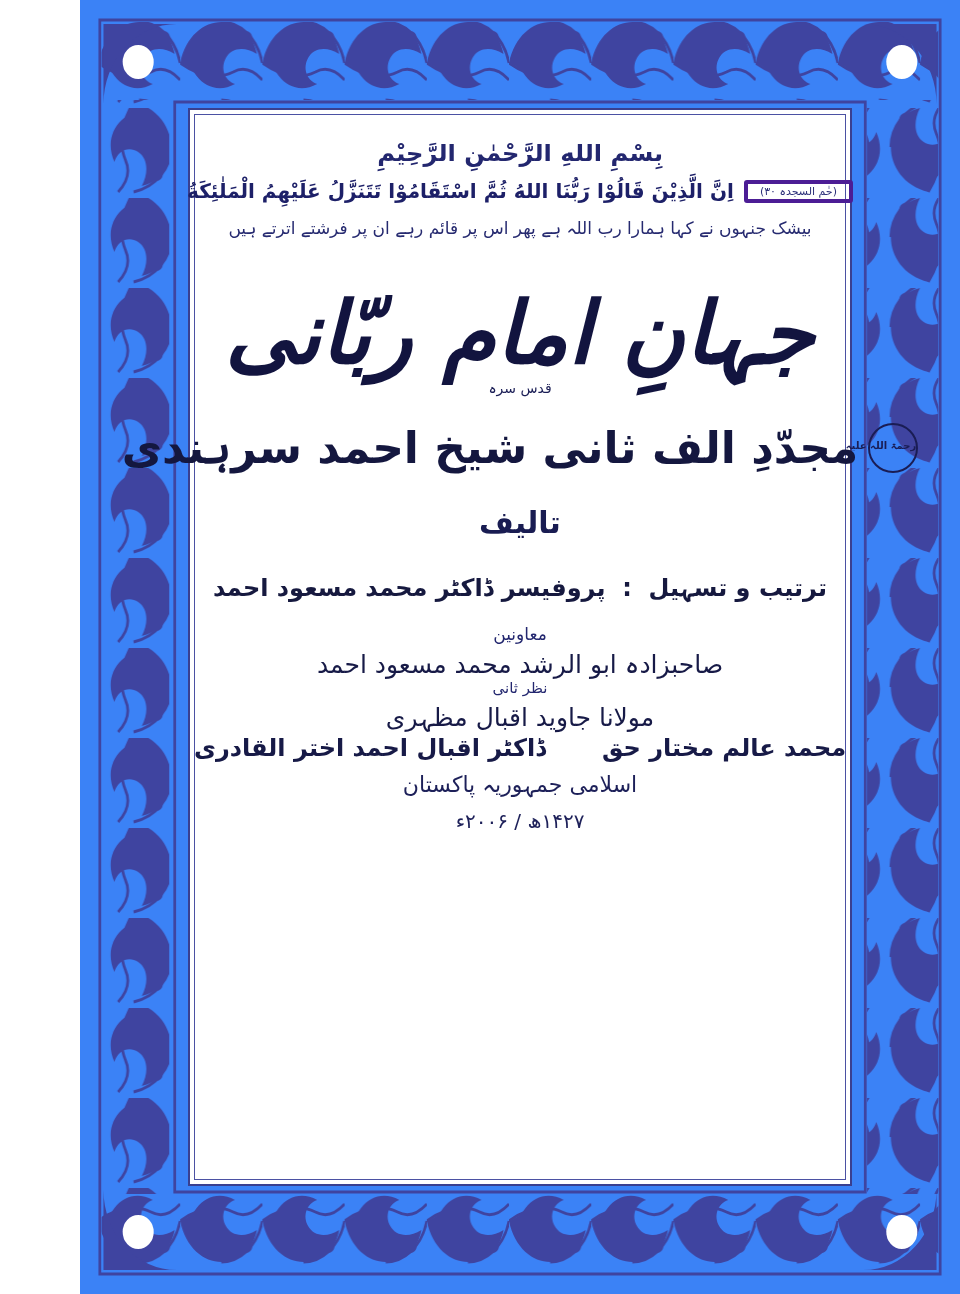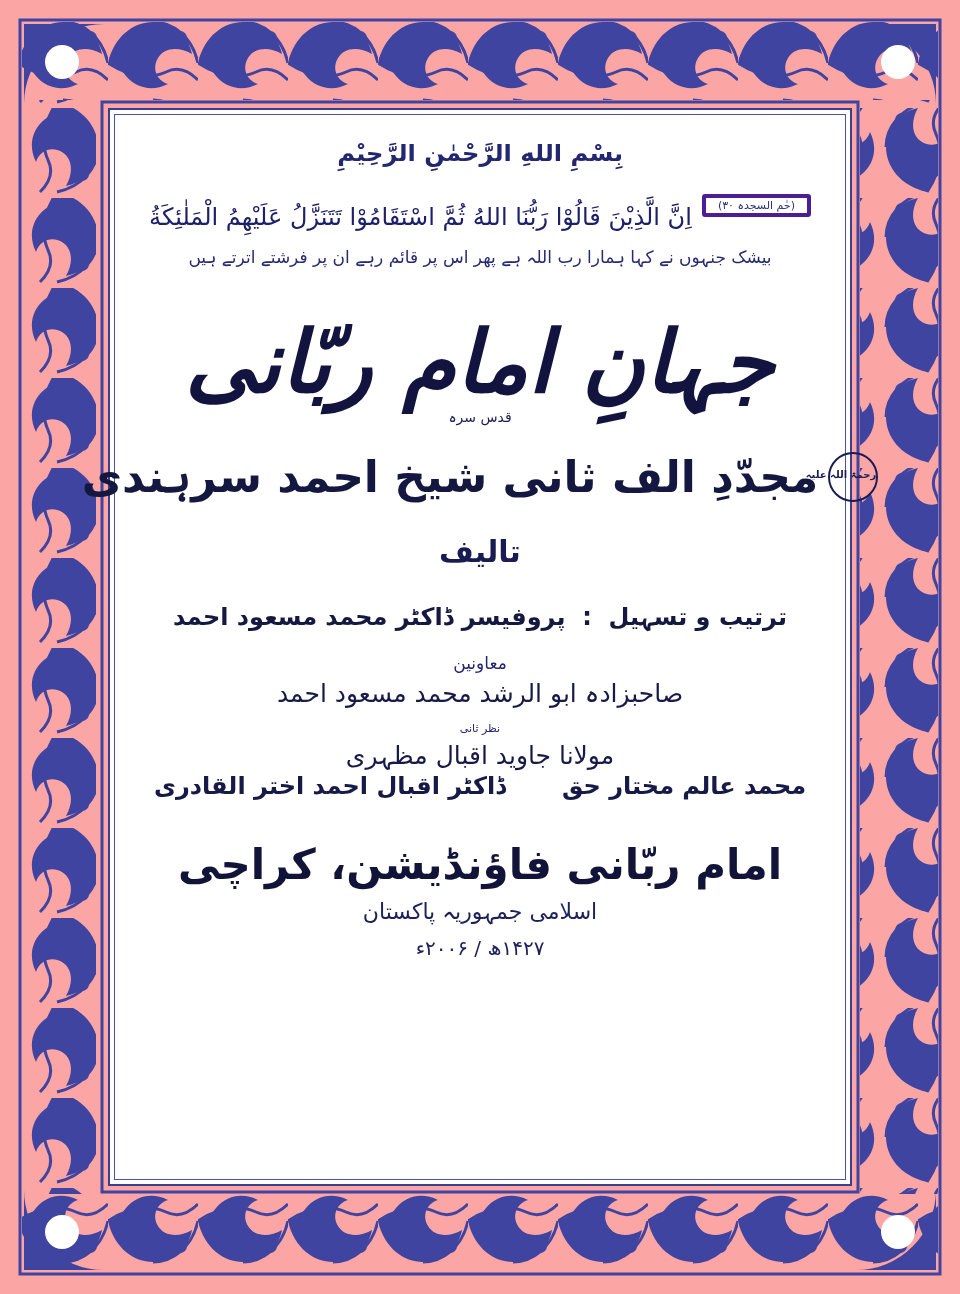--- a/index.html
+++ b/index.html
@@ -11,23 +11,23 @@
   body {
     width: 960px;
     height: 1294px;
     overflow: hidden;
     font-family: "DejaVu Sans", sans-serif;
   }
 
   
   .page {
     position: relative;
-    width: 960px;
+    width: 880px;
     height: 1294px;
-    background: #fca5a5;
+    background: #3b82f6;
     box-sizing: border-box;
   }
 
   
   .border-frame {
     position: absolute;
     left: 18px;
     top: 18px;
     right: 18px;
     bottom: 18px;
@@ -85,26 +85,25 @@
 
   .ayah-band {
     margin-top: 10px;
     width: 100%;
     display: flex;
     align-items: center;
     justify-content: center;
     gap: 10px;
   }
   .ayah-text {
-    font-size: 24px;
-    font-weight: 400;
+    font-size: 20px;
+    font-weight: 700;
     color: #1d2068;
     line-height: 1.5;
     white-space: nowrap;
-    margin-top: 23px;
   }
   .ayah-ref {
     font-size: 11px;
     color: #2b2f79;
     border: 4px solid #4c1d95;
     border-radius: 3px;
     padding: 1px 12px;
     white-space: nowrap;
   }
 
@@ -180,22 +179,22 @@
 
   .assistant {
     margin-top: 6px;
     font-size: 25px;
     font-weight: 400;
     color: #171a47;
     white-space: nowrap;
   }
 
   .review-label {
-    margin-top: 14px;
-    font-size: 11px;
+    margin-top: 0;
+    font-size: 15px;
     color: #23276f;
   }
 
   .reviewers-row {
     margin-top: 2px;
     display: flex;
     gap: 56px;
     justify-content: center;
     align-items: flex-start;
     flex-wrap: nowrap;
@@ -325,18 +324,17 @@
     <div class="assistant">صاحبزادہ ابو الرشد محمد مسعود احمد</div>
 
     <div class="review-label">نظر ثانی</div>
     <div class="assistant">مولانا جاوید اقبال مظہری</div>
 
     <div class="reviewers-row">
       <span class="reviewer">محمد عالم مختار حق</span>
       <span class="reviewer">ڈاکٹر اقبال احمد اختر القادری</span>
     </div>
 
-    <div class="publisher">امام ربّانی فاؤنڈیشن، کراچی</div>
     <div class="country">اسلامی جمہوریہ پاکستان</div>
     <div class="year">۱۴۲۷ھ / ۲۰۰۶ء</div>
 
   </div>
 </div>
 
 </body></html>

